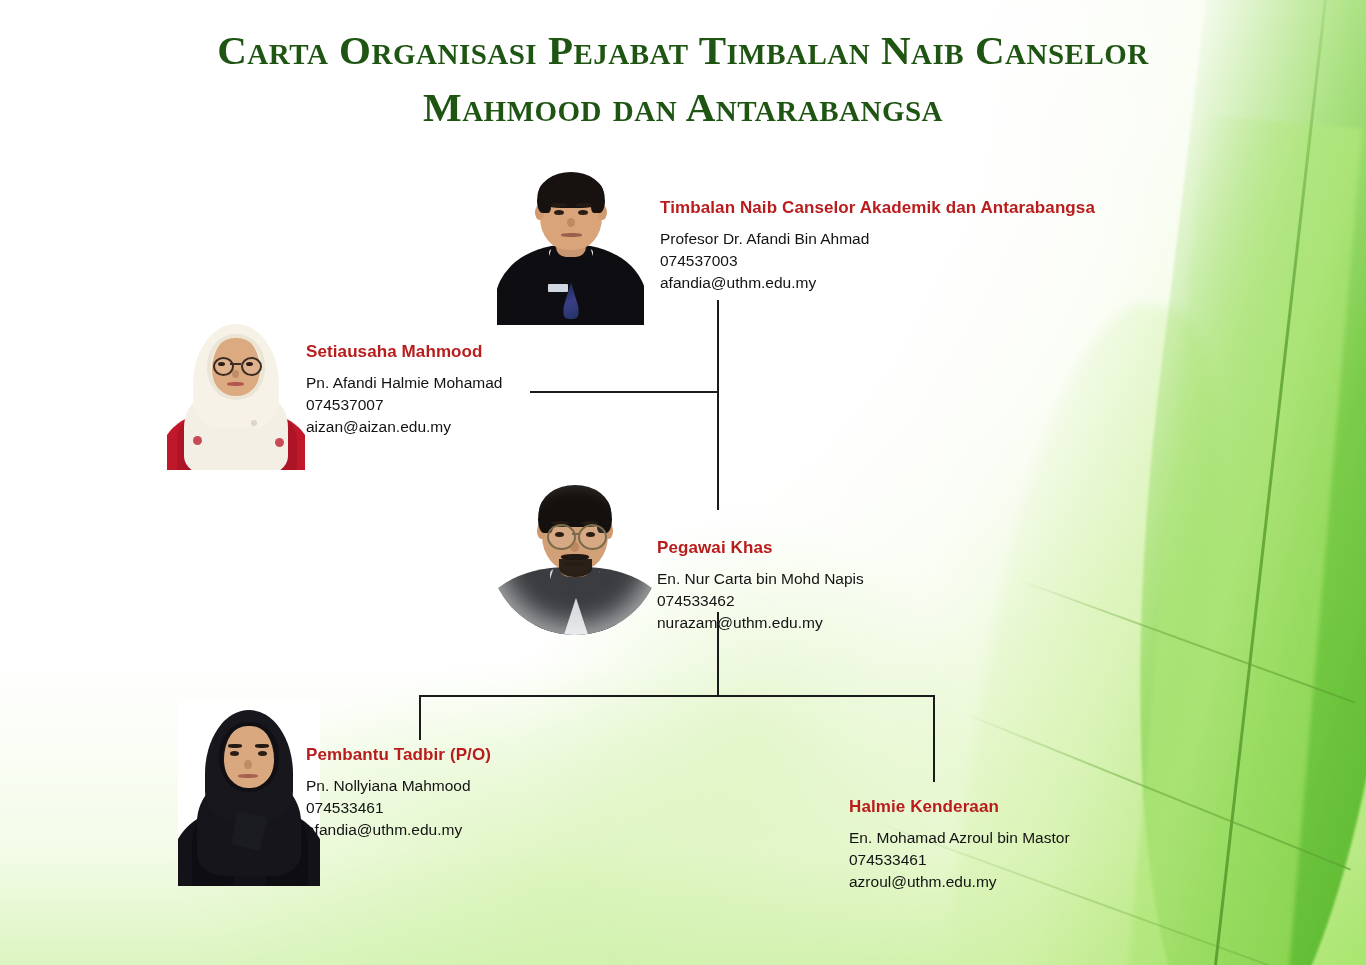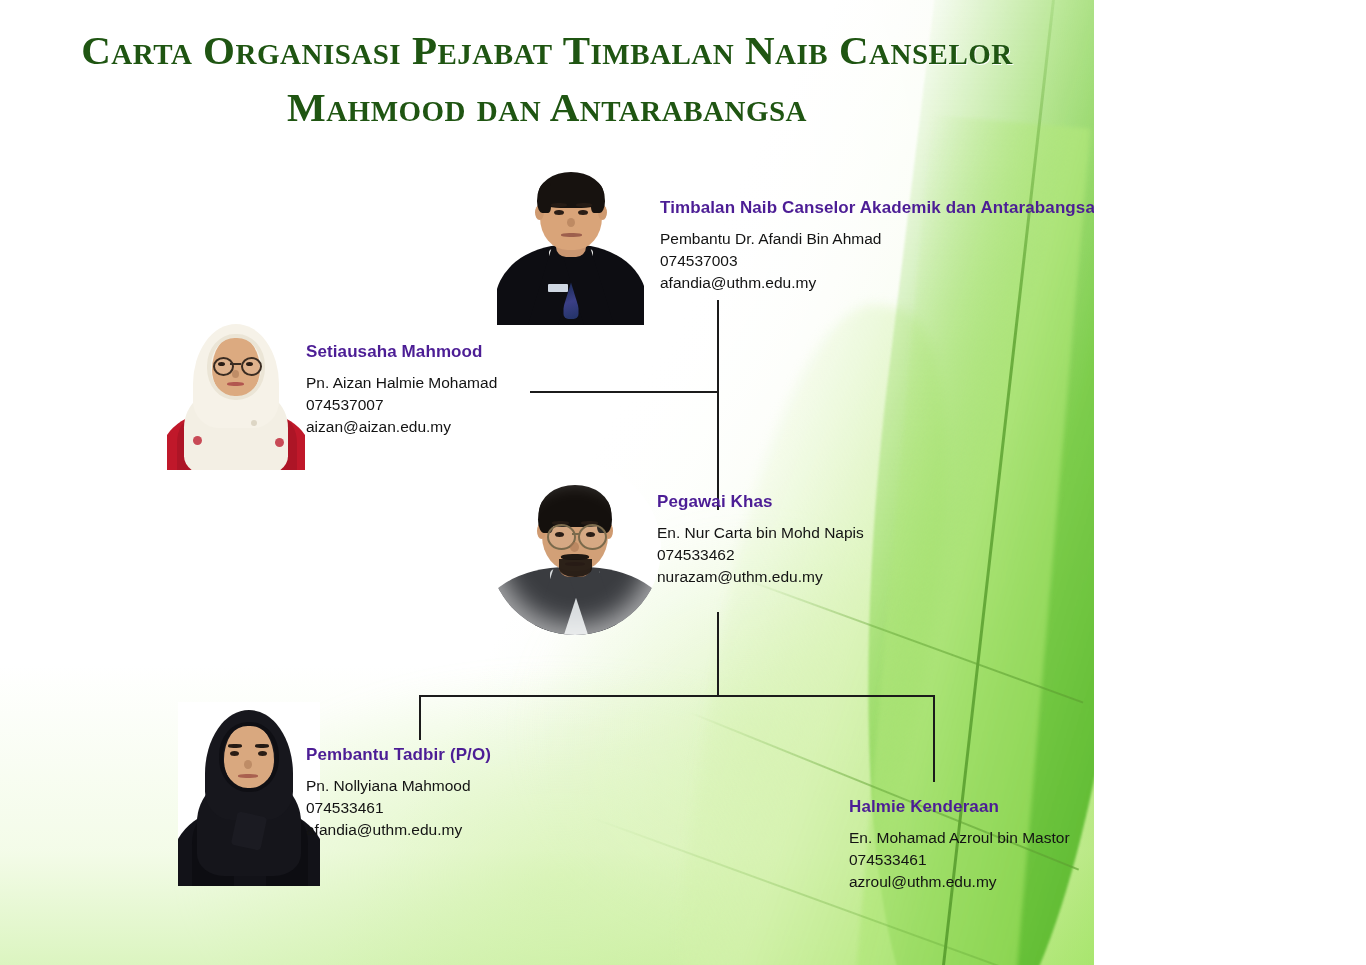--- a/index.html
+++ b/index.html
@@ -5,21 +5,21 @@
 <style>
   html,body{margin:0;padding:0;}
   body{
     width:1366px;height:965px;
     background:#ffffff;
     font-family:"Liberation Sans", sans-serif;
     overflow:hidden;
   }
   .canvas{
     position:relative;
-    width:1094px;height:965px;
+    width:1366px;height:965px;
     overflow:hidden;
     background:#fdfffb;
   }
 
   
   .bg-layer{position:absolute;inset:0;pointer-events:none;}
   .bg-base{
     position:absolute;inset:0;
     background:
       radial-gradient(120% 90% at 8% 18%, #ffffff 0%, #ffffff 48%, rgba(255,255,255,0) 78%),
@@ -94,21 +94,21 @@
   
   .line{position:absolute;background:#1b1b1b;}
   .v{width:2px;}
   .h{height:2px;}
 
   
   .person{position:absolute;}
   .role{
     font-family:"Liberation Sans", sans-serif;
     font-weight:bold;
-    color:#4c1d95;
+    color:#b91c1c;
     font-size:17px;
     letter-spacing:.1px;
     white-space:nowrap;
     margin-bottom:10px;
   }
   .info{
     font-family:"Liberation Sans", sans-serif;
     color:#131313;
     font-size:15.5px;
     line-height:1.42;
@@ -207,21 +207,21 @@
       <div class="eye" style="left:57px;top:53px;width:10px;height:5px;"></div>
       <div class="eye" style="left:81px;top:53px;width:10px;height:5px;"></div>
       <div class="nose" style="left:70px;top:61px;width:8px;height:9px;"></div>
       <div class="mouth" style="left:64px;top:76px;width:21px;height:4px;"></div>
     </div>
   </div>
 
   <div class="person" style="left:660px;top:198px;">
     <div class="role">Timbalan Naib Canselor Akademik dan Antarabangsa</div>
     <div class="info">
-      <div>Pembantu Dr. Afandi Bin Ahmad</div>
+      <div>Profesor Dr. Afandi Bin Ahmad</div>
       <div>074537003</div>
       <div>afandia@uthm.edu.my</div>
     </div>
   </div>
 
   <div class="photo" style="left:167px;top:312px;width:138px;height:158px;">
     <div class="ph-inner" style="background:#ffffff;">
 
       <div class="shoulders" style="top:96px;width:150px;height:76px;background:#c0182a;"></div>
       <div style="position:absolute;left:10px;top:106px;width:40px;height:62px;background:#ad1526;border-radius:40% 10% 0 0;"></div>
@@ -246,21 +246,21 @@
 
       <div style="position:absolute;left:26px;top:124px;width:9px;height:9px;border-radius:50%;background:#c84a56;"></div>
       <div style="position:absolute;left:108px;top:126px;width:9px;height:9px;border-radius:50%;background:#c84a56;"></div>
       <div style="position:absolute;left:84px;top:108px;width:6px;height:6px;border-radius:50%;background:#ddd6c5;"></div>
     </div>
   </div>
 
   <div class="person" style="left:306px;top:342px;">
     <div class="role">Setiausaha Mahmood</div>
     <div class="info">
-      <div>Pn. Aizan Halmie Mohamad</div>
+      <div>Pn. Afandi Halmie Mohamad</div>
       <div>074537007</div>
       <div>aizan@aizan.edu.my</div>
     </div>
   </div>
 
   <div class="photo circle-mask" style="left:489px;top:463px;width:172px;height:172px;">
     <div class="ph-inner" style="background:#ffffff;">
 
       <div class="shoulders" style="top:104px;width:190px;height:90px;background:#3a3c40;"></div>
 
@@ -290,21 +290,21 @@
       <div class="nose" style="left:81px;top:79px;width:9px;height:10px;"></div>
 
       <div style="position:absolute;left:72px;top:91px;width:28px;height:6px;background:#201812;border-radius:40%;"></div>
       <div class="mouth" style="left:76px;top:99px;width:20px;height:4px;"></div>
       <div style="position:absolute;left:70px;top:96px;width:33px;height:18px;border-radius:0 0 48% 48%;background:#1d1610;opacity:.92;"></div>
 
       <div style="position:absolute;inset:0;border-radius:50%;box-shadow:inset 0 0 24px 10px rgba(255,255,255,.55);"></div>
     </div>
   </div>
 
-  <div class="person" style="left:657px;top:492px;">
+  <div class="person" style="left:657px;top:538px;">
     <div class="role">Pegawai Khas</div>
     <div class="info">
       <div>En. Nur Carta bin Mohd Napis</div>
       <div>074533462</div>
       <div>nurazam@uthm.edu.my</div>
     </div>
   </div>
 
   <div class="photo" style="left:178px;top:702px;width:142px;height:184px;">
     <div class="ph-inner" style="background:#ffffff;">

